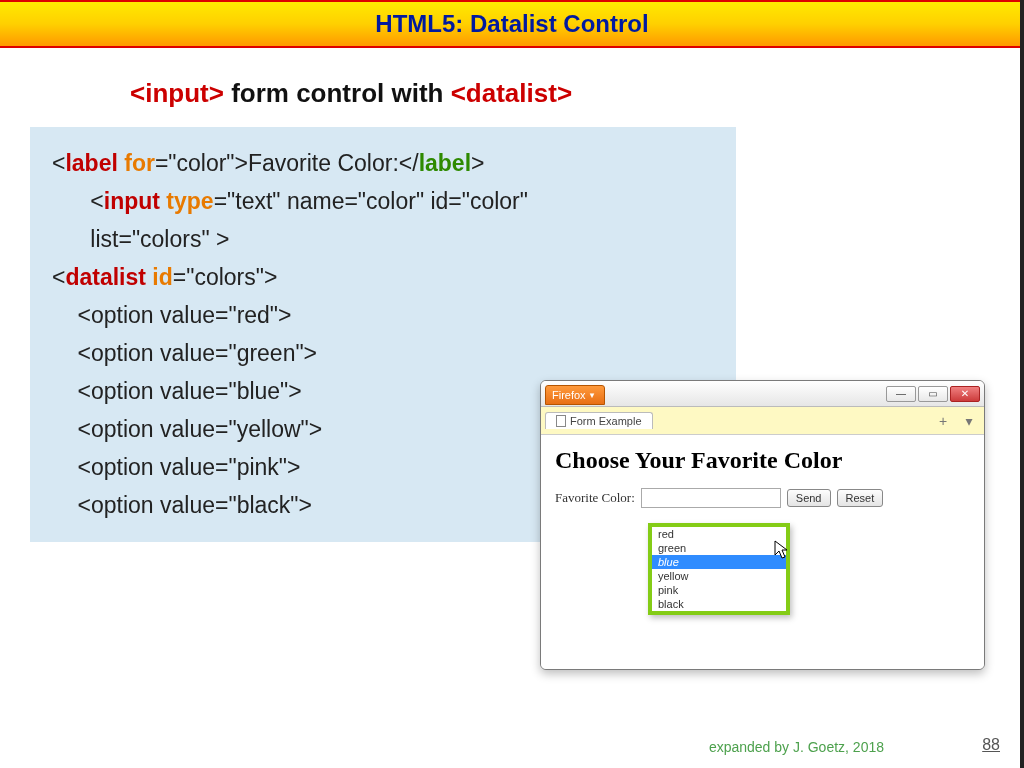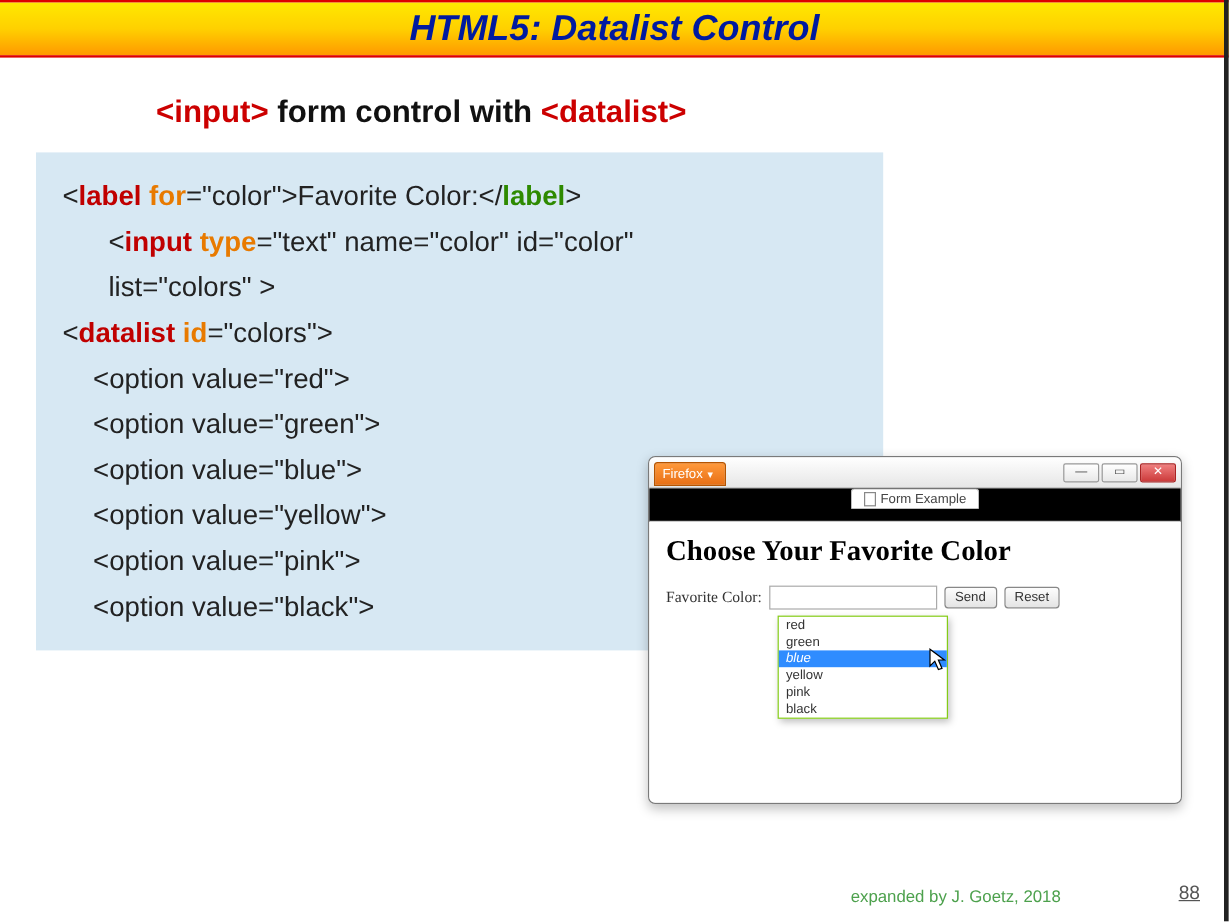--- a/index.html
+++ b/index.html
@@ -14,25 +14,24 @@
   .title-bar {
     height: 48px;
     background: linear-gradient(to bottom, #ffe900 0%, #ffd000 50%, #ff9900 100%);
     border-top: 2px solid #d00;
     border-bottom: 2px solid #d00;
     display: flex;
     align-items: center;
     justify-content: center;
   }
   .title-bar h1 {
-    font-size: 30px;
+    font-size: 24px;
     font-weight: bold;
     color: #001aa0;
     font-family: Arial, sans-serif;
-    font-style: italic;
   }
   .subtitle {
     margin: 28px 16px 16px 130px;
     font-size: 26px;
     font-weight: bold;
     line-height: 1.35;
   }
   .subtitle .red { color: #cc0000; }
   .subtitle .blk { color: #111; }
   .subtitle .line2 { display: block; margin-left: 80px; }
@@ -100,27 +99,26 @@
     border-radius: 2px;
     background: linear-gradient(#fff,#e8e8e8);
     font-size: 10px;
     line-height: 14px;
     text-align: center;
     color: #444;
   }
   .win-btn.close { background: linear-gradient(#f08080,#cc3b3b); color:#fff; border-color:#a22; }
   .tab-strip {
     height: 28px;
-    background: #000000;
+    background: #fef9c3;
     display: flex;
     align-items: center;
     padding: 0 4px;
     border-bottom: 1px solid #ccc;
     gap:4px;
-    flex-direction:column;
   }
   .page-tab {
     background: #fff;
     border: 1px solid #bbb;
     border-bottom: none;
     border-radius: 3px 3px 0 0;
     padding: 2px 10px;
     font-size: 11px;
     color: #444;
     display: flex;
@@ -137,23 +135,23 @@
   .form-row label{ font-size:13px; }
   .form-row input[type=text]{ width:140px; height:20px; border:1px solid #aaa; font-size:12px; padding:1px 3px;}
   .form-row button{
     font-size:11px; padding:2px 8px;
     border:1px solid #888; border-radius:3px;
     background:linear-gradient(#fdfdfd,#e4e4e4);
     color:#333;
   }
   .datalist-pop {
     position:absolute;
-    left: 107px; top: 78px;
+    left: 107px; top: 88px;
     width: 142px;
-    border:1px solid #84cc16;
+    border:4px solid #84cc16;
     background:#fff;
     box-shadow:2px 3px 6px rgba(0,0,0,0.25);
     font-size:11px;
   }
   .datalist-pop div { padding:1px 6px; color:#333; }
   .datalist-pop div.sel { background:#2f8cff; color:#fff;font-style:italic; }
   .cursor {
     position:absolute; left:233px; top:105px; width:16px; height:20px;
   }
   .footer-note {

